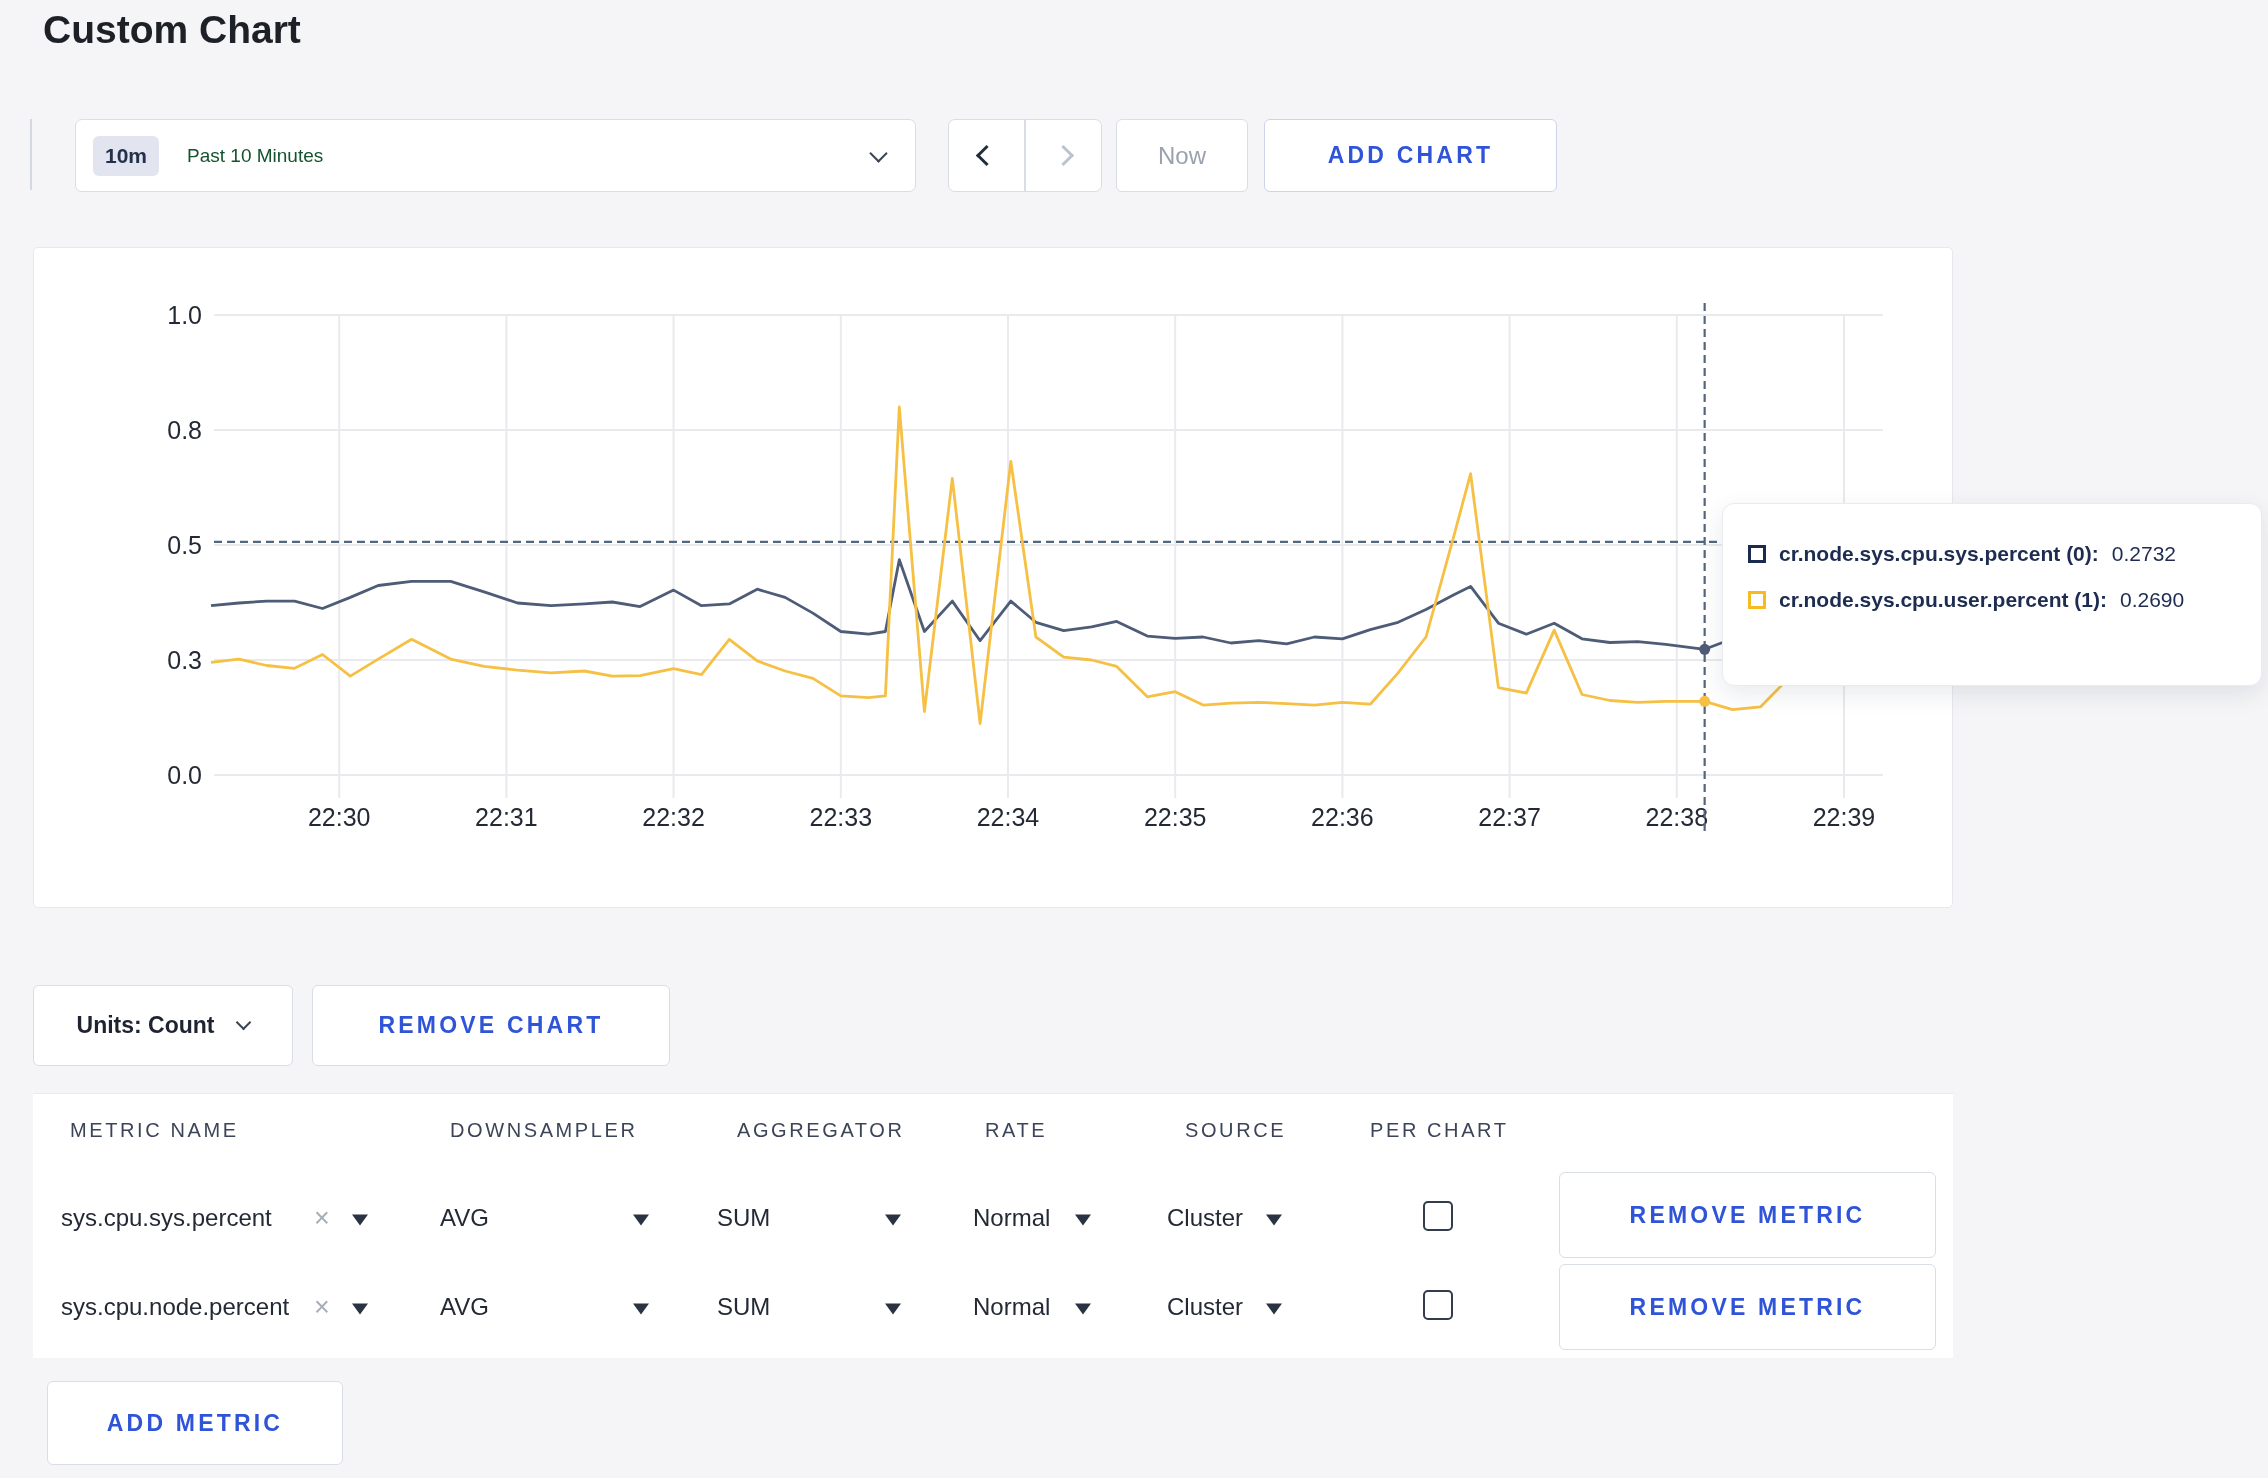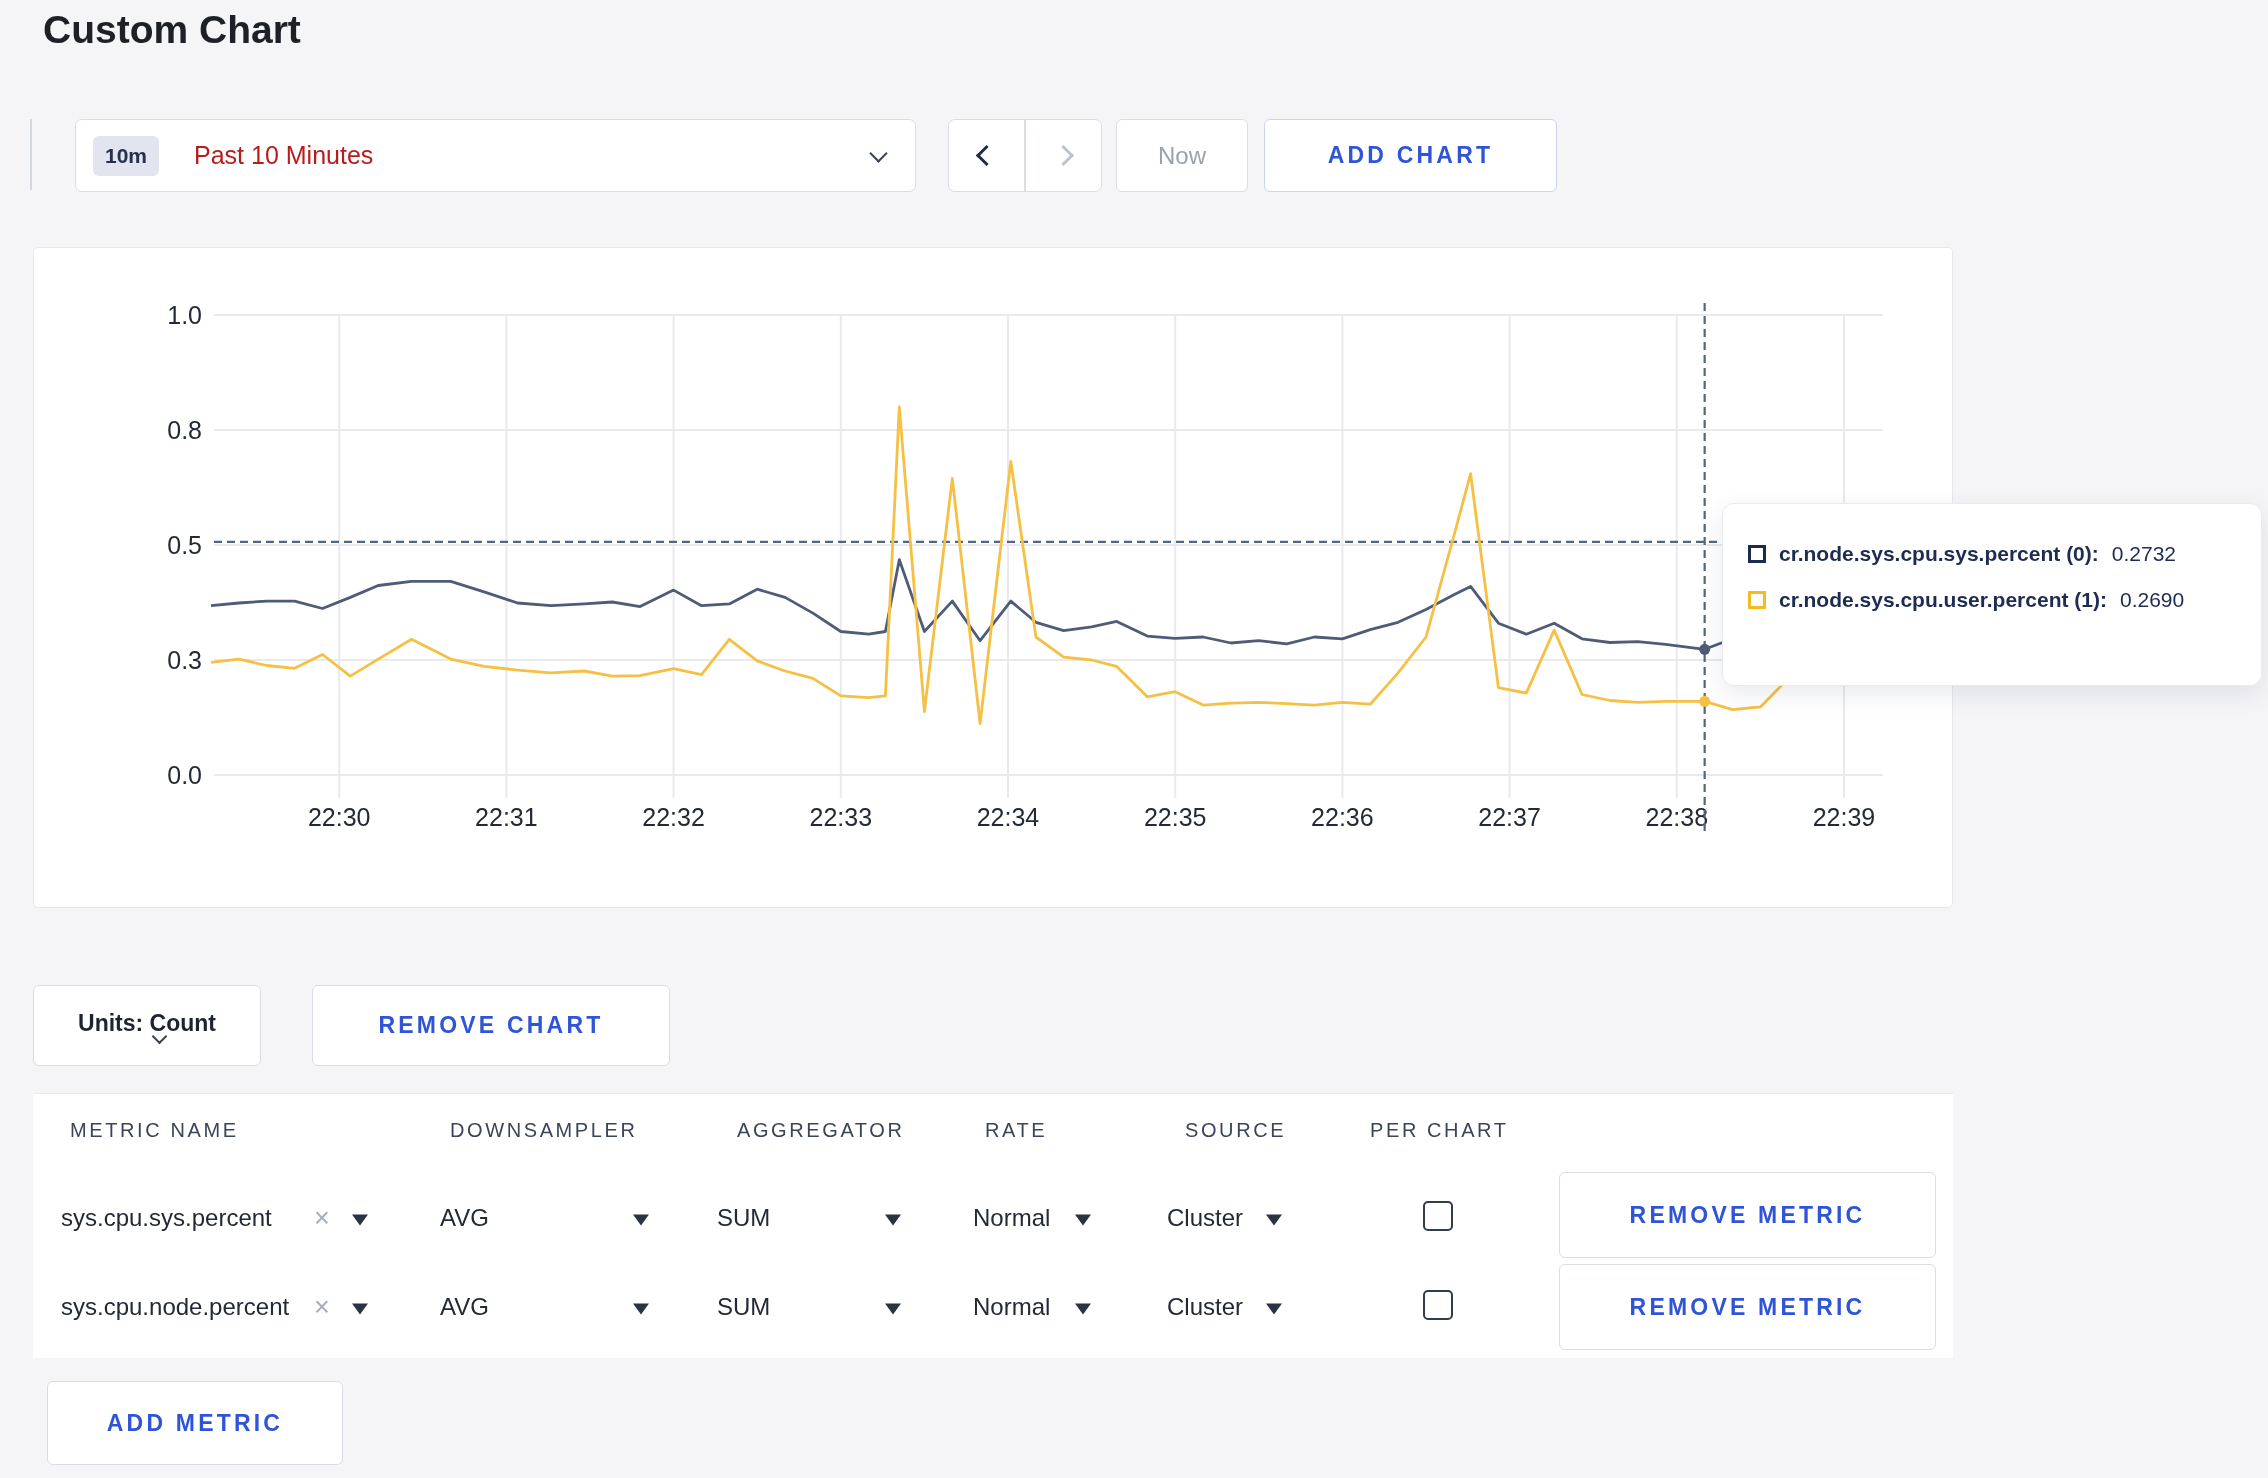--- a/index.html
+++ b/index.html
@@ -37,21 +37,21 @@
     position:absolute; left:75px; top:119px; width:841px; height:73px;
     background:#fff; border:1.5px solid #d9dde6; border-radius:7px;
     display:flex; align-items:center; cursor:pointer;
   }
   .time-badge {
     margin-left:17px;
     background:#e2e5f0; border-radius:6px;
     padding:8px 12px;
     font-size:21px; font-weight:700; color:#25304b;
   }
-  .time-label { margin-left:35px; font-size:25px; color:#b91c1c; }
+  .time-label { margin-left:28px; font-size:19px; color:#14532d; }
   .chev {
     display:inline-block; width:13px; height:13px;
     border-right:2.4px solid #3a4455; border-bottom:2.4px solid #3a4455;
     transform:rotate(45deg);
   }
   .time-select .chev { position:absolute; right:30px; top:27px; }
   .nav-group {
     position:absolute; left:948px; top:119px; width:154px; height:73px;
     background:#fff; border:1.5px solid #d9dde6; border-radius:7px;
     display:flex;
@@ -79,21 +79,21 @@
   }
   .tt-row { display:flex; align-items:center; height:46px; }
   .tt-time { padding-left:51px; }
   .tt-time-label { font-size:21px; font-weight:700; color:#1d2c50; }
   .tt-time-value { font-size:21px; color:#1d2c50; margin-left:14px; }
   .tt-series { padding-left:25px; }
   .tt-swatch { width:18px; height:18px; border:3.5px solid; background:#fff; margin-right:13px; flex:none; }
   .tt-name { font-size:21px; font-weight:700; color:#1d2c50; }
   .tt-value { font-size:21px; color:#1d2c50; margin-left:13px; }
 
-  .units-btn { left:33px; top:985px; width:228px; height:81px;flex-direction:column; }
+  .units-btn { left:33px; top:985px; width:260px; height:81px; }
   .units-btn span { font-size:23px; font-weight:700; color:#1d2330; }
   .units-btn .chev { width:11px; height:11px; margin-left:24px; margin-top:-6px; }
   .remove-chart-btn { left:312px; top:985px; width:358px; height:81px; }
 
   .table-card {
     position:absolute; left:33px; top:1093px; width:1920px; height:265px;
     background:#fff; border-top:1px solid #e9ebf0;
   }
   .th {
     position:absolute; top:36px; transform:translateY(-50%);

